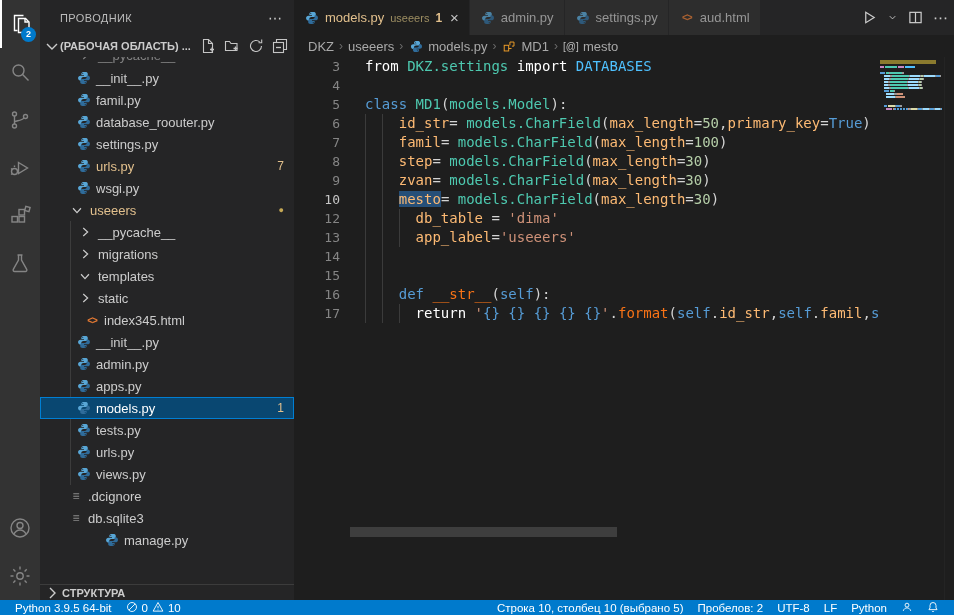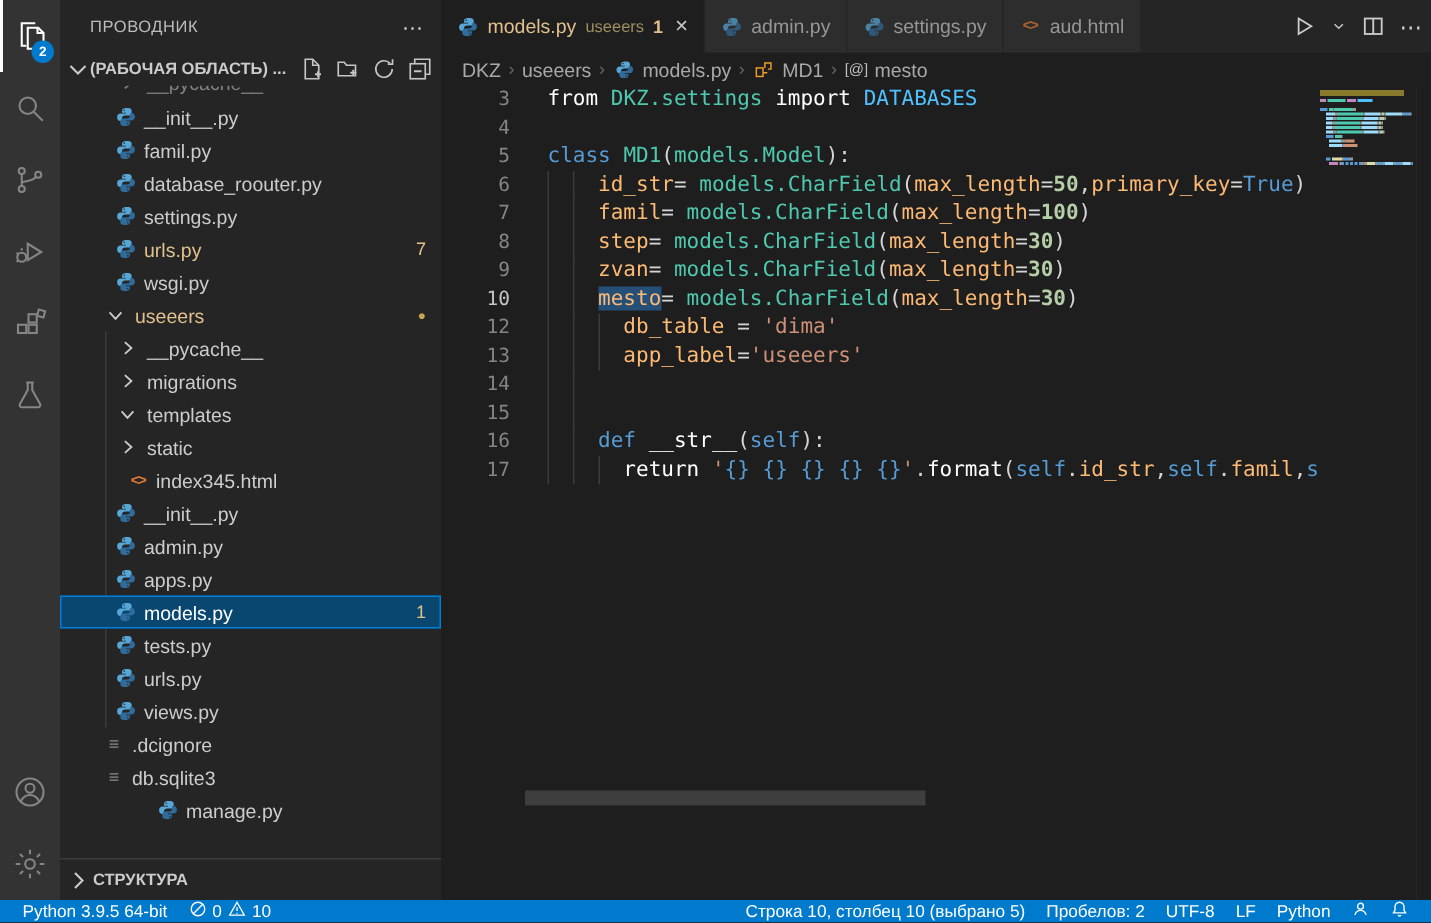--- a/index.html
+++ b/index.html
@@ -34,21 +34,21 @@
   .trow.clipped { height:10px; overflow:hidden; opacity:.55; }
   .trow.clipped .tslot,.trow.clipped .tlabel { transform:translateY(-7px); }
   .tslot { width:18px; height:16px; display:flex; align-items:center; justify-content:center; flex:none; }
   .tslot svg.chevron { width:14px; height:14px; stroke:#cccccc; fill:none; stroke-width:1.4; }
   .ticon { width:16px; height:16px; display:flex; align-items:center; justify-content:center; flex:none; }
   .ticon svg { width:14px; height:14px; }
   .tlabel { margin-left:4px; white-space:nowrap; }
   .trow.modified .tlabel { color:#e2c08d; }
   .tbadge { margin-left:auto; margin-right:10px; color:#e2c08d; font-size:12px; }
   .tbadge.dot { font-size:9px; color:#c5a855; }
-  .sb-outline { position:absolute; bottom:0; left:0; right:0; height:28px; border-top:1px solid #3c3c3c; display:flex; align-items:center; padding:0 4px; cursor:pointer; }
+  .sb-outline { position:absolute; bottom:0; left:0; right:0; height:16px; border-top:1px solid #3c3c3c; display:flex; align-items:center; padding:0 4px; cursor:pointer; }
   .sb-outline svg { width:16px; height:16px; stroke:#cccccc; fill:none; stroke-width:1.4; }
   .sb-outline-label { font-size:11px; font-weight:bold; color:#cccccc; margin-left:2px; }
 
   
   .editor-region { position:absolute; left:294px; top:0; right:0; bottom:15px; background:#1e1e1e; }
   .tabbar { height:35px; background:#252526; display:flex; position:relative; }
   .tab { height:35px; display:flex; align-items:center; padding:0 10px; background:#2d2d2d; border-right:1px solid #252526; cursor:pointer; max-width:200px; }
   .tab.active { background:#1e1e1e; }
   .tab .ticon { margin-right:5px; }
   .tab.inactive .ticon { opacity:.7; }
@@ -68,22 +68,22 @@
   .crumb .ticon svg { width:13px; height:13px; }
 
   
   .code { position:absolute; top:57px; left:0; right:76px; bottom:0; overflow:hidden; font-family:"DejaVu Sans Mono","Liberation Mono",monospace; font-size:14px; }
   .code-line { height:19px; line-height:19px; position:relative; white-space:pre; }
   .ln { display:inline-block; width:46px; text-align:right; color:#858585; font-size:13px; vertical-align:top; }
   .ln.active { color:#c6c6c6; }
   .lt { margin-left:25px; }
   .guide { position:absolute; top:0; bottom:0; width:1px; background:#3b3b3b; }
   .t-kw { color:#569cd6; } .t-ctrl { color:#ffffff; } .t-cls { color:#4ec9b0; }
-  .t-var { color:#fdba74; } .t-num { color:#b5cea8;font-weight:bold; } .t-str { color:#ce9178; }
-  .t-fn { color:#ffffff; } .t-pun { color:#d4d4d4; } .t-const { color:#4fc1ff; }
+  .t-var { color:#fdba74; } .t-num { color:#b5cea8; } .t-str { color:#ce9178; }
+  .t-fn { color:#f97316; } .t-pun { color:#d4d4d4; } .t-const { color:#4fc1ff; }
   .t-ph { color:#569cd6; }
   .sel { background:#264f78; }
 
   
   .minimap { position:absolute; top:57px; right:10px; width:66px; bottom:0; background:#1e1e1e; padding-top:3px; cursor:pointer; }
   .mm-gold { width:56px; height:4px; background:#8a7a2e; margin:0 0 2px 2px; }
   .mm-line { height:2px; margin:0 0 1px 2px; white-space:nowrap; font-size:0; }
   .mm-line span { display:inline-block; height:2px; }
   .hscroll { position:absolute; left:56px; top:527px; width:267px; height:10px; background:#5a5a5a; opacity:.55; cursor:pointer; }
   .vtrack { position:absolute; top:57px; right:0; width:10px; bottom:0; background:#1e1e1e; border-left:1px solid #242424; }

